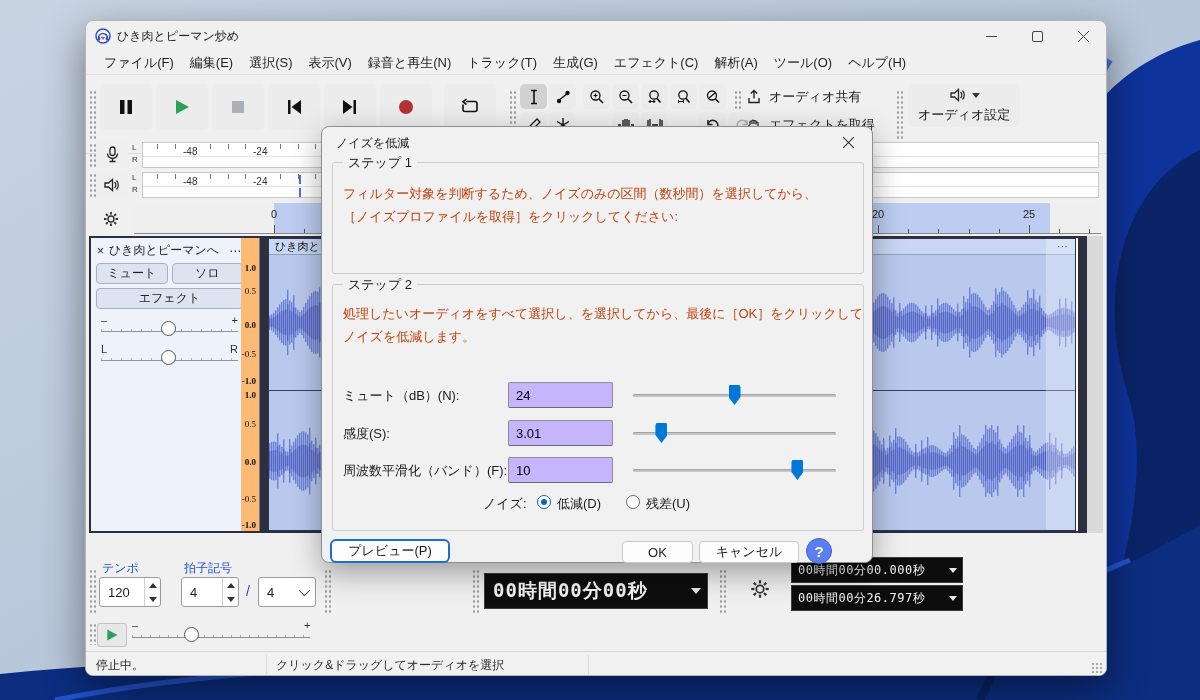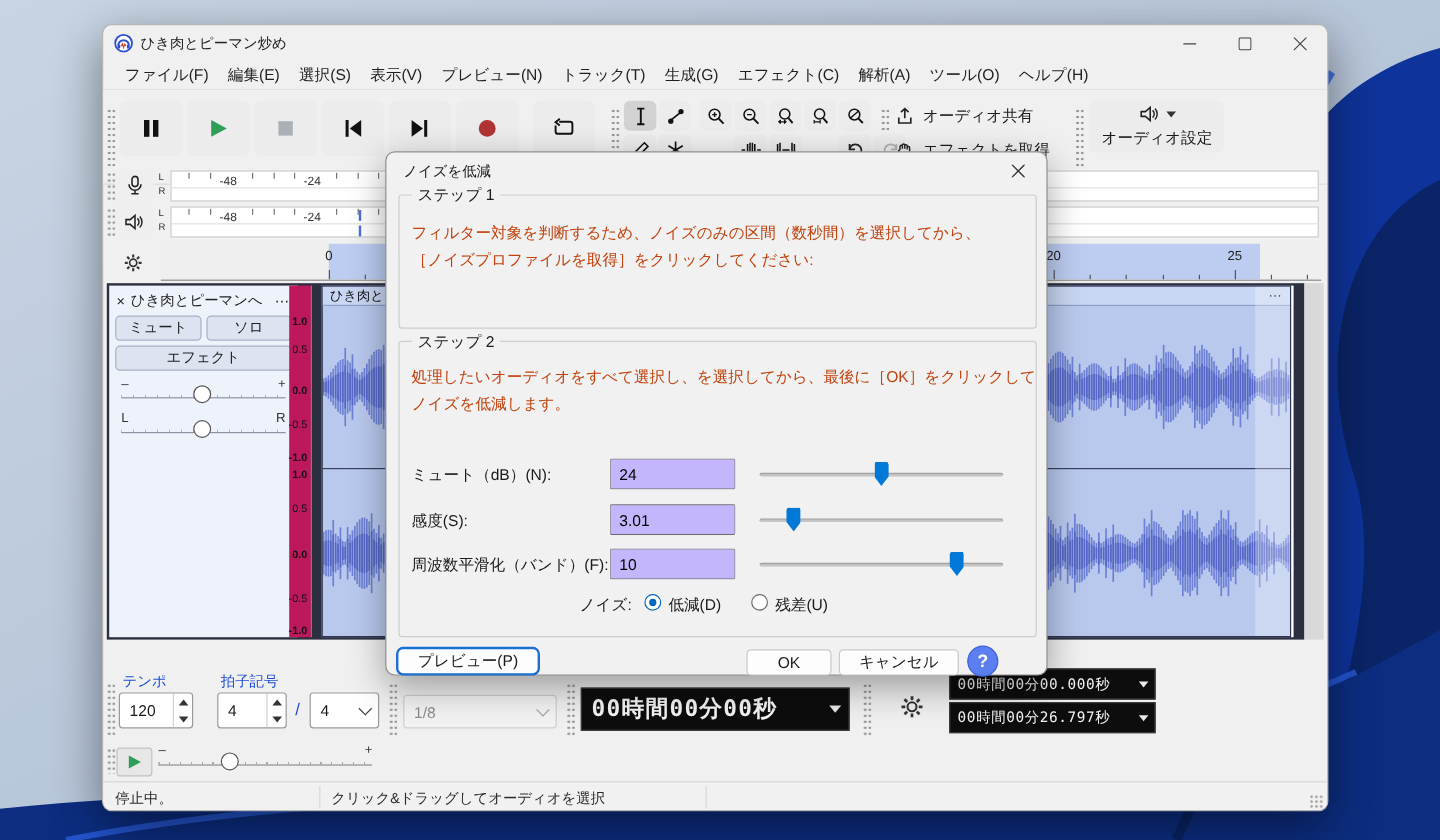--- a/index.html
+++ b/index.html
@@ -58,21 +58,21 @@
   #trackarea-right-gap { position:absolute; left:1001px; top:215px; width:16px; height:297px; background:#d9d9d9; }
   #ctrl-panel { position:absolute; left:2px; top:2px; width:157px; height:293px; background:#eef2fb; }
   .tp-header { display:flex; align-items:center; gap:5px; padding:4px 6px 2px 6px; font-size:12px; color:#222; }
   .tp-name { white-space:nowrap; overflow:hidden; max-width:110px; }
   .tp-btnrow { display:flex; gap:4px; padding:2px 5px; }
   .tp-btn { flex:1; text-align:center; font-size:12px; color:#222; background:#dde3f0; border:1px solid #a7b0c4; border-radius:4px; padding:1px 0; }
   .tp-sliderrow { position:relative; height:26px; margin:3px 10px 0 10px; font-size:11px; color:#333; }
   .tp-slider-line { position:absolute; left:0; right:0; top:15px; height:3px;
         background:repeating-linear-gradient(90deg,#aab1c0 0 1px,transparent 1px 10px); border-bottom:1px solid #8b93a5; }
   .tp-thumb { position:absolute; top:7px; width:15px; height:15px; background:#fff; border:1.5px solid #555; border-radius:50%; }
-  #vruler { position:absolute; left:152px; top:2px; width:19px; height:293px; background:#be185d; border-right:1px solid #7d7d7d; }
+  #vruler { position:absolute; left:152px; top:2px; width:19px; height:293px; background:#fdba74; border-right:1px solid #7d7d7d;font-family:Liberation Serif, serif; }
   .vr-label { position:absolute; right:3px; transform:translateY(-50%); font-size:9px; color:#111; }
   .vr-bold { font-weight:bold; }
 
   #clip { position:absolute; left:179px; top:2px; width:808px; height:293px; background:#b9c9ee; border:1px solid #2e3350; }
   .clip-header { position:absolute; left:0; top:0; right:0; height:16px; background:#c9d7f4; border-bottom:1px solid #8fa0c6;
                  display:flex; align-items:center; font-size:11px; color:#111; padding:0 6px; }
   .clip-menu { margin-left:auto; letter-spacing:1px; color:#222; }
   .channel { position:absolute; left:0; right:0; overflow:hidden; }
   .ch1 { top:16px; height:136px; border-bottom:1px solid #39405e; }
   .ch2 { top:153px; height:138px; }
@@ -184,21 +184,21 @@
           </svg>
         </div>
     </div>
   </div>
 
   <div class="menubar">
     <span class="menu-item">ファイル(F)</span>
     <span class="menu-item">編集(E)</span>
     <span class="menu-item">選択(S)</span>
     <span class="menu-item">表示(V)</span>
-    <span class="menu-item">プレビュー(N)</span>
+    <span class="menu-item">録音と再生(N)</span>
     <span class="menu-item">トラック(T)</span>
     <span class="menu-item">生成(G)</span>
     <span class="menu-item">エフェクト(C)</span>
     <span class="menu-item">解析(A)</span>
     <span class="menu-item">ツール(O)</span>
     <span class="menu-item">ヘルプ(H)</span>
   </div>
 
   <div class="toolbar">
     <div class="grip" style="left:3px;top:14px;height:50px"></div>
@@ -2169,24 +2169,20 @@
         </div>
       </div>
   </div>
   <span class="bt-label" style="left:160px;top:562px;font-size:14px">/</span>
   <div class="dropdown" style="left:172px;top:556px;width:58px">
     <span>4</span>
       <div class="chev"></div>
   </div>
 
   <div class="grip" style="left:238px;top:548px;height:46px"></div>
-  <div class="dropdown dd-disabled" style="left:250px;top:558px;width:128px;height:28px">
-    <span>1/8</span>
-      <div class="chev"></div>
-  </div>
 
   <div class="grip" style="left:386px;top:548px;height:46px"></div>
   <div class="time-display" style="left:398px;top:552px;width:224px;height:36px">
     <span class="td-main">00時間00分00秒</span>
     <div class="td-arrow" style="margin-right:6px"></div>
   </div>
 
   <div class="grip" style="left:633px;top:548px;height:46px"></div>
   <div style="position:absolute;left:664px;top:558px">
     <svg width="20" height="20" viewBox="0 0 16 16">

